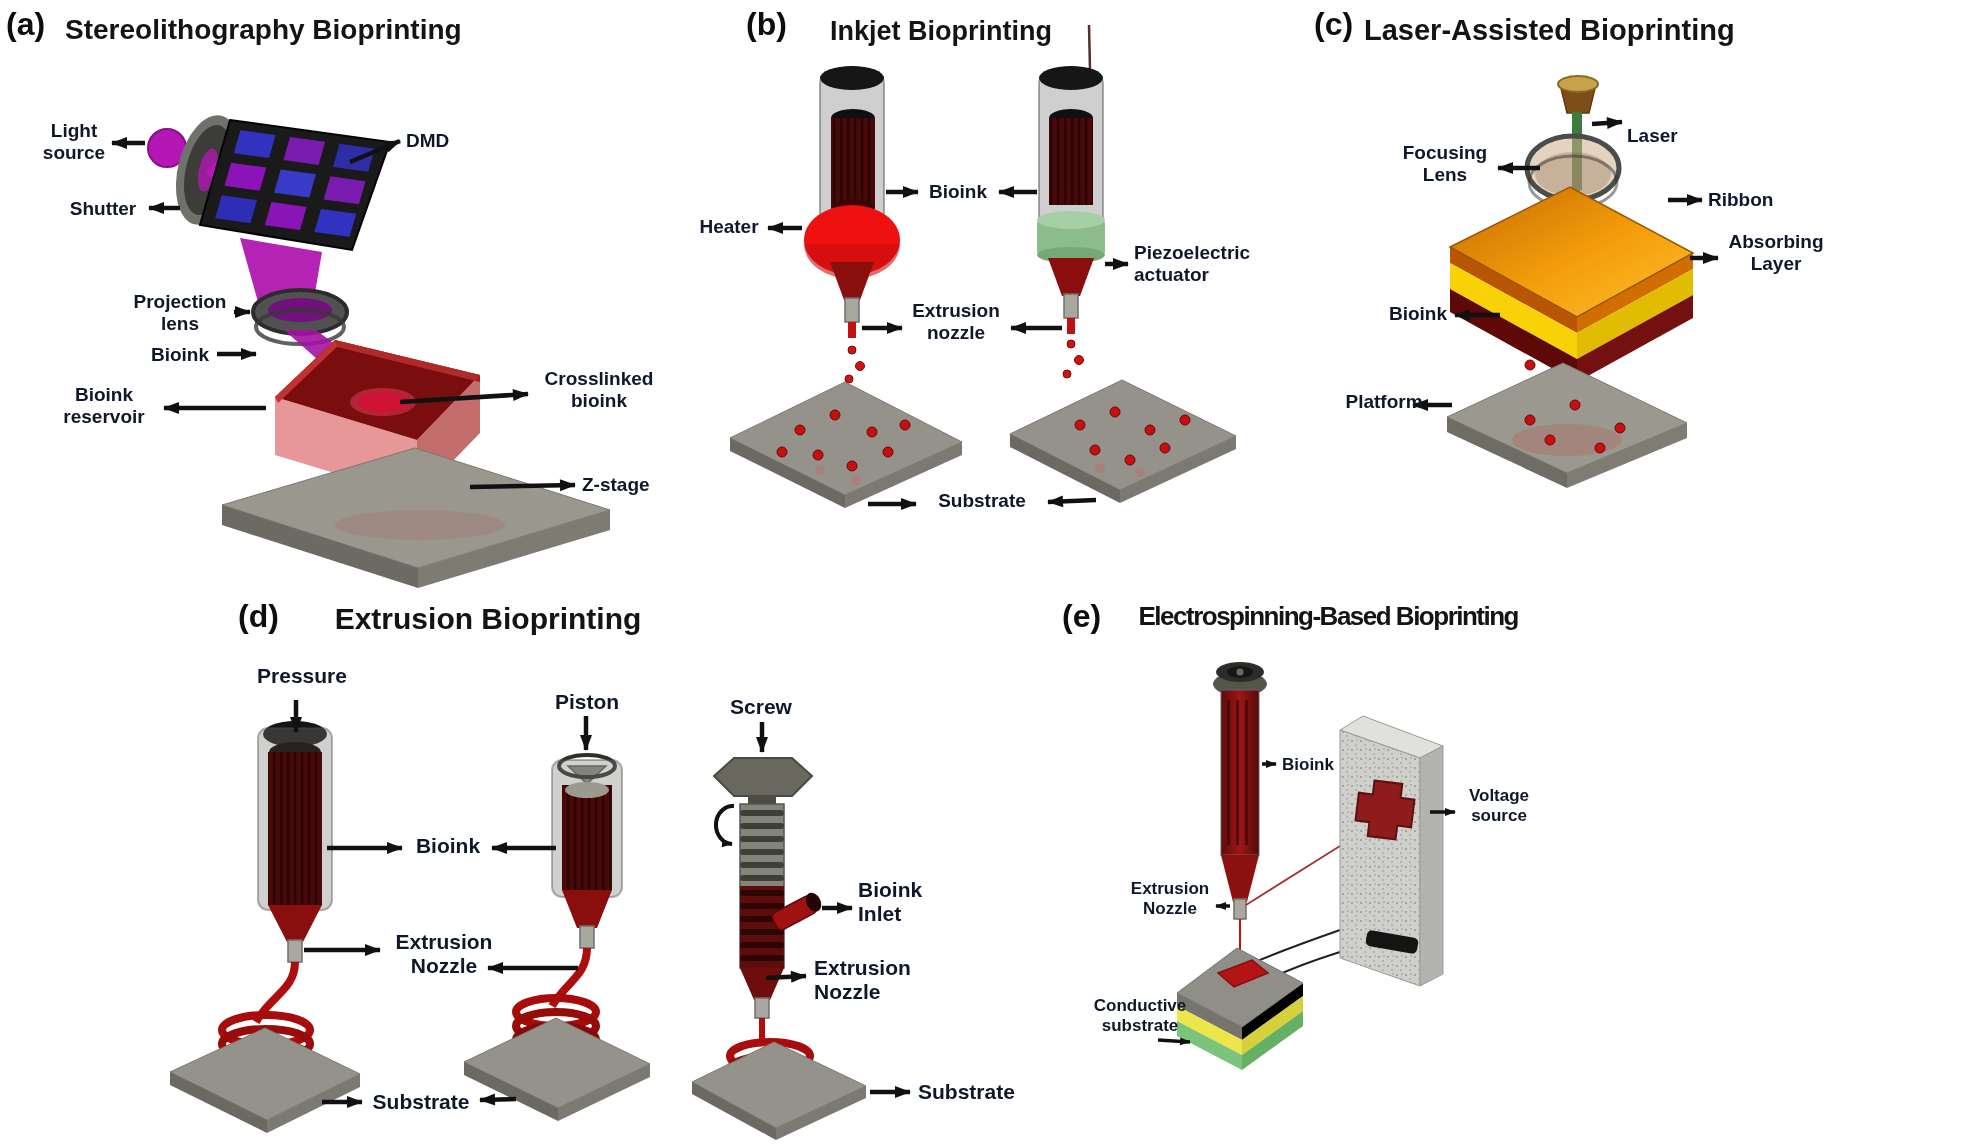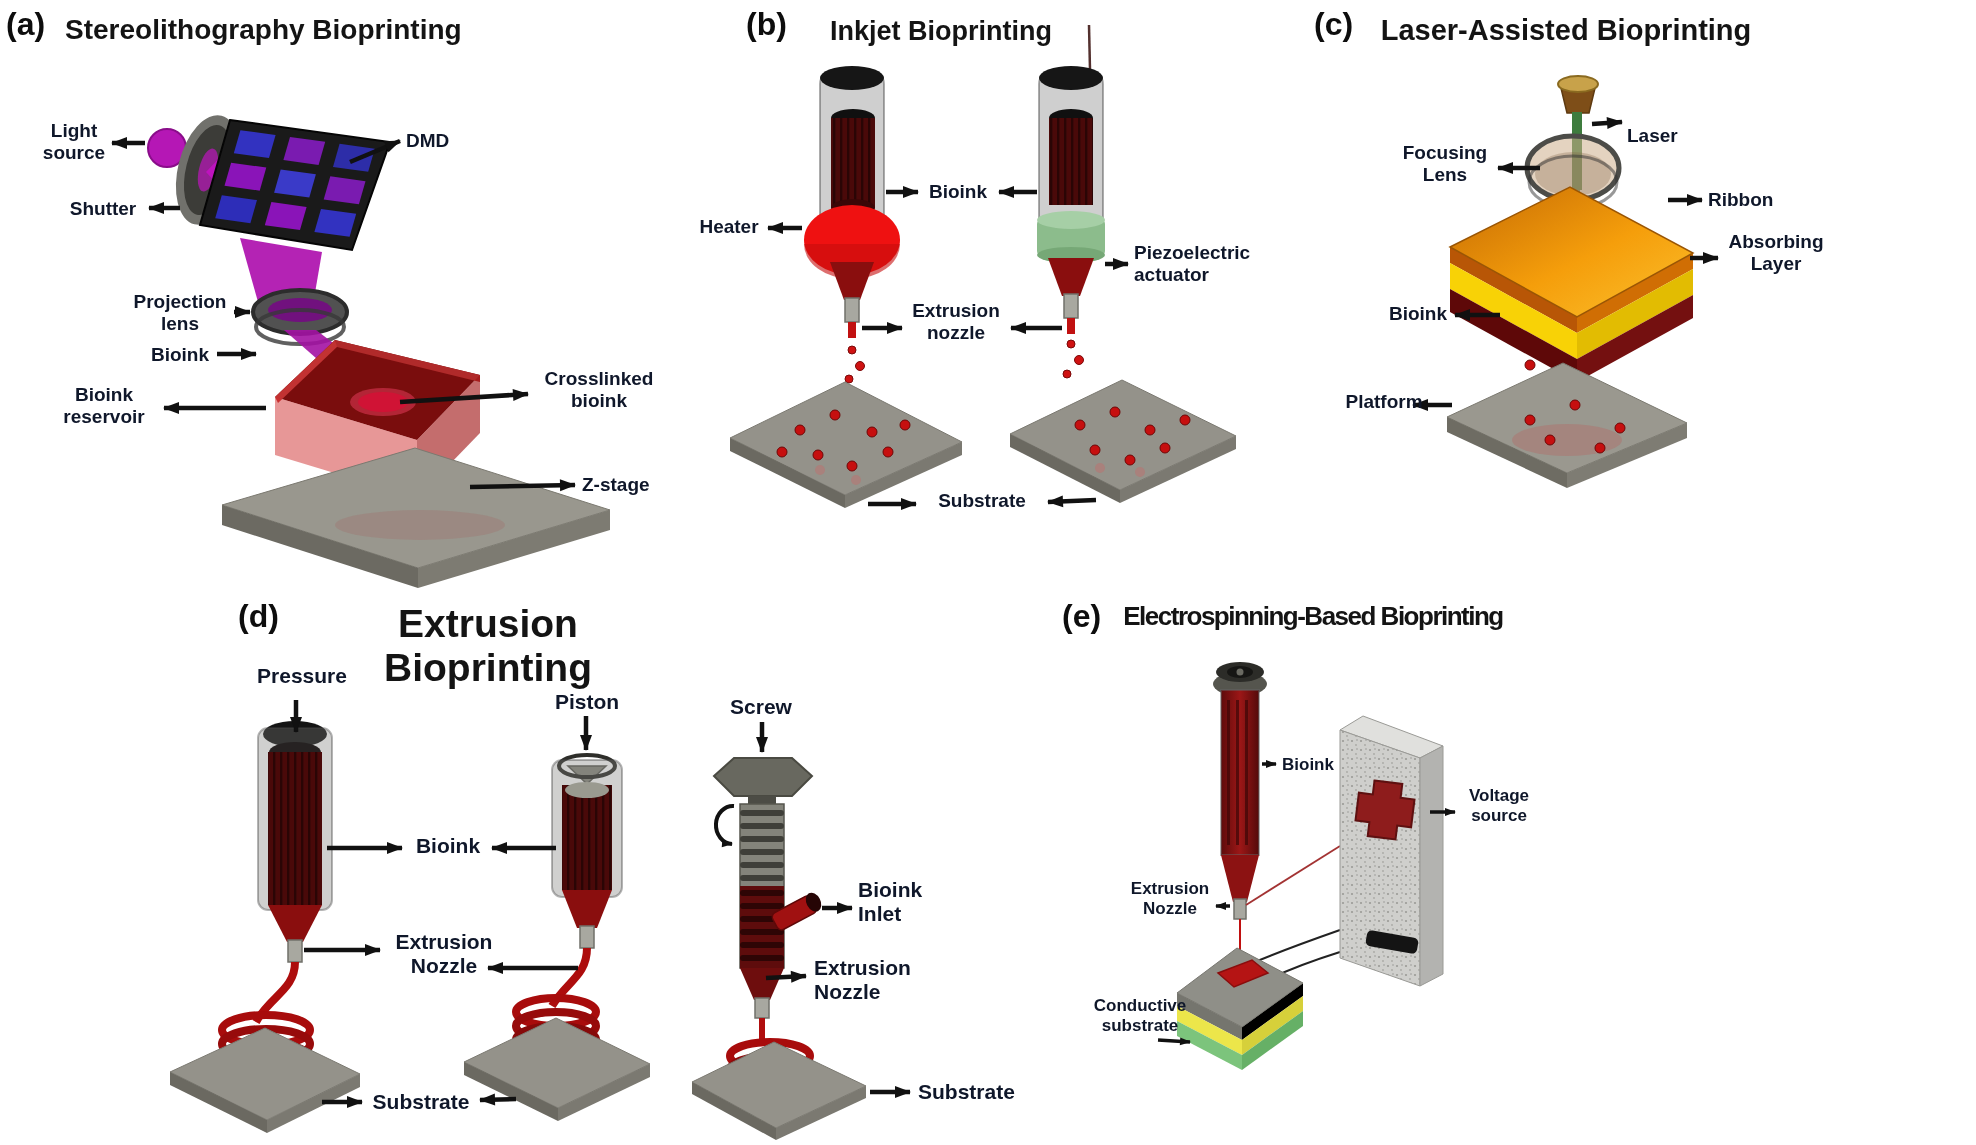--- a/index.html
+++ b/index.html
@@ -8,23 +8,23 @@
   svg{position:absolute;left:0;top:0;}
   .lbl{position:absolute;font-weight:bold;color:#0f172a;text-align:center;line-height:1.16;}
   .left{text-align:left;}
   .fa,.fb,.fc{font-size:19px;}
   .fd{font-size:21px;}
   .fe{font-size:17px;}
   .ptag{position:absolute;font-weight:bold;color:#0d0d0d;font-size:32px;}
   .ptitle{position:absolute;font-weight:bold;color:#141414;}
   .ta{font-size:28px;width:440px;left:65px;top:14px;text-align:left;}
   .tb{font-size:27px;width:270px;left:806px;top:16px;text-align:center;}
-  .tc{font-size:29px;width:404px;left:1364px;top:14px;text-align:center;}
-  .td{font-size:39px;width:352px;left:312px;top:602px;text-align:center;}
-  .te{font-size:26px;letter-spacing:-1.5px;width:410px;left:1108px;top:601px;text-align:center;}
+  .tc{font-size:29px;width:404px;left:1364px;top:14px;}
+  .td{font-size:30px;width:352px;left:312px;top:602px;text-align:center;}
+  .te{font-size:26px;letter-spacing:-1.5px;width:410px;left:1108px;top:601px;text-align:right;}
   .arr{stroke:#111;stroke-width:4.5;fill:none;marker-end:url(#ah);}
   .arrt{stroke:#111;stroke-width:3.5;fill:none;marker-end:url(#ahs);}
 </style>
 </head>
 <body>
 
 <div id="stage">
 
 <svg width="1976" height="1145" viewBox="0 0 1976 1145">
   <defs>

